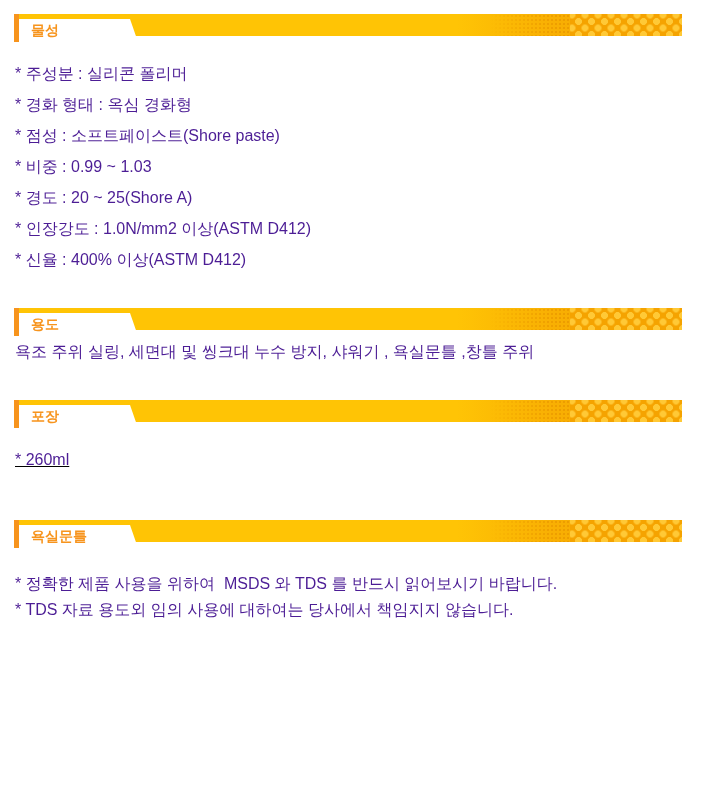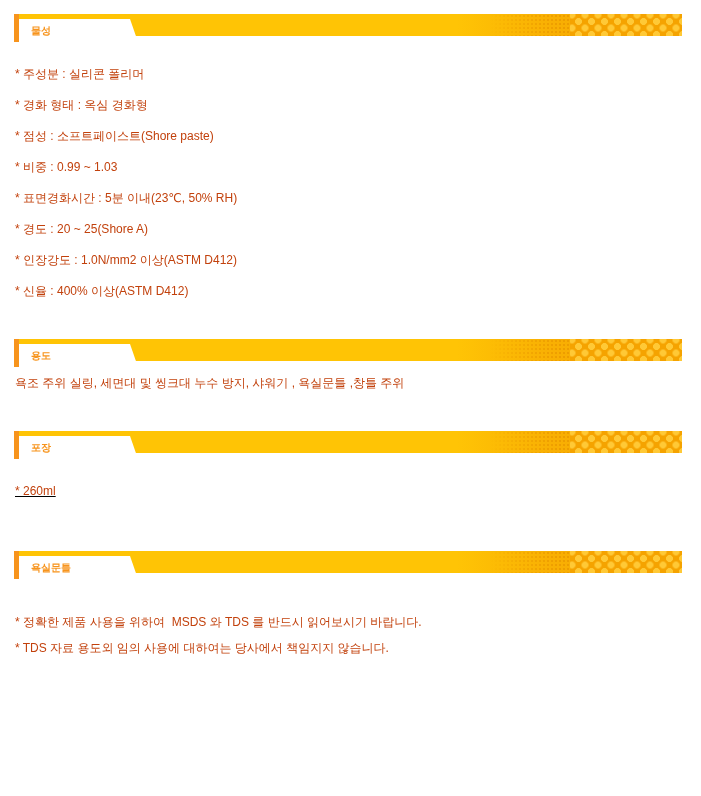--- a/index.html
+++ b/index.html
@@ -36,43 +36,43 @@
     background-size:13px 13px,13px 13px;
     background-position:2px 1px,8.5px 7.5px;
   }
   .label-box {
     position:absolute; left:5px; top:5px; width:119px; height:23px;
     background:#ffffff;
     clip-path:polygon(0 0,111px 0,119px 100%,0 100%);
   }
   .label-text {
     display:block; padding-left:12px; line-height:23px;
-    font-size:10px; font-weight:bold; color:#F7941D;
+    font-size:14px; font-weight:bold; color:#F7941D;
   }
 
   
   .sec-body { margin:0; padding:0 0 0 15px; list-style:none; }
   .sec-body li {
     height:16px; line-height:16px; margin:0 0 15px 0;
-    font-size:12px; color:#c2410c; white-space:pre;
+    font-size:16px; color:#4c1d95; white-space:pre;
   }
 
   .sec-properties { margin-top:14px; }
   .sec-properties .sec-body { margin-top:24px; }
 
   .sec-uses { margin-top:40px; }
   .sec-uses .sec-body { margin-top:8px; }
   .sec-uses .sec-body li { margin-bottom:0; }
 
   .sec-packaging { margin-top:40px;text-decoration:underline; }
   .sec-packaging .sec-body { margin-top:24px; }
   .sec-packaging .sec-body li { margin-bottom:0; }
 
   .sec-precautions { margin-top:52px; }
-  .sec-precautions .sec-body { margin-top:35px; }
+  .sec-precautions .sec-body { margin-top:28px; }
   .sec-precautions .sec-body li { margin-bottom:10px; }
 </style>
 </head>
 <body>
 
 <div class="page">
 
   <section class="sec-properties">
     <div class="sec-header">
       <span class="accent-bar"></span>
@@ -82,21 +82,20 @@
       </div>
       <div class="label-box">
         <span class="label-text">물성</span>
       </div>
     </div>
     <ul class="sec-body">
         <li>* 주성분 : 실리콘 폴리머</li>
         <li>* 경화 형태 : 옥심 경화형</li>
         <li>* 점성 : 소프트페이스트(Shore paste)</li>
         <li>* 비중 : 0.99 ~ 1.03</li>
-        <li>* 표면경화시간 : 5분 이내(23℃, 50% RH)</li>
         <li>* 경도 : 20 ~ 25(Shore A)</li>
         <li>* 인장강도 : 1.0N/mm2 이상(ASTM D412)</li>
         <li>* 신율 : 400% 이상(ASTM D412)</li>
       </ul>
   </section>
 
   <section class="sec-uses">
     <div class="sec-header">
       <span class="accent-bar"></span>
       <div class="banner">

